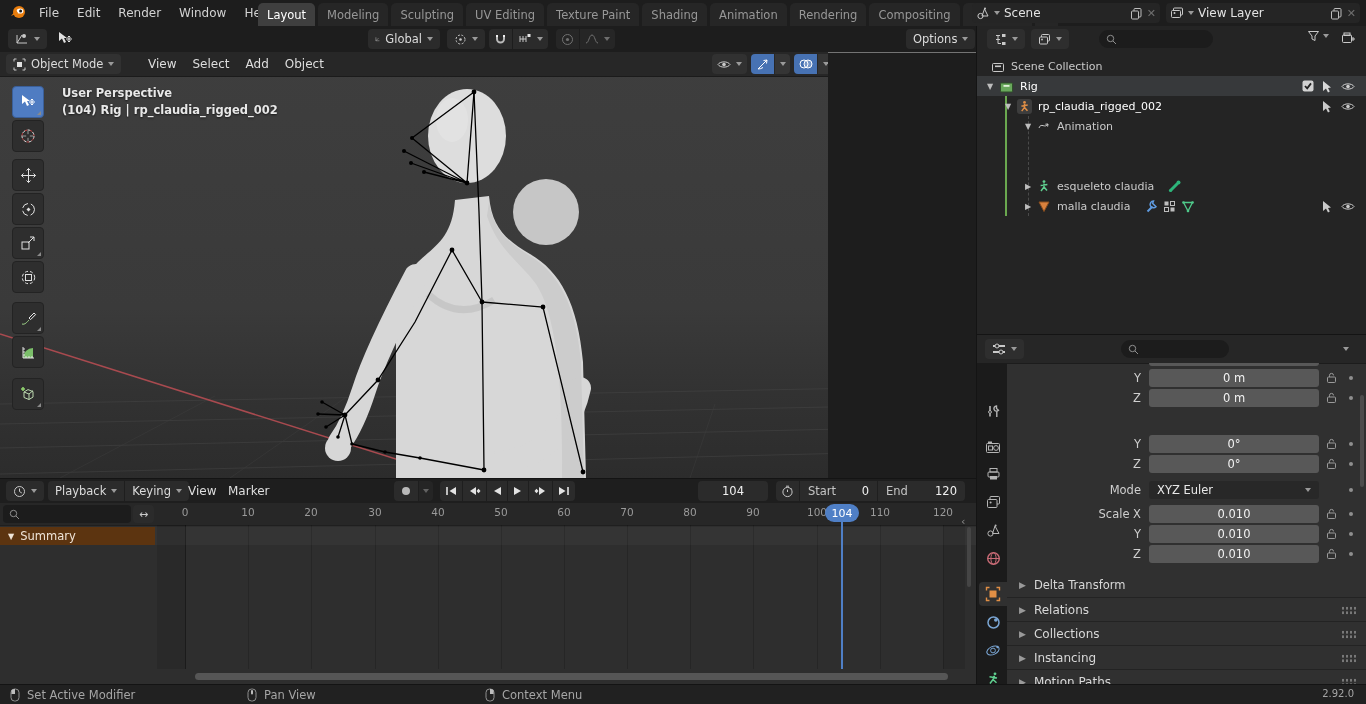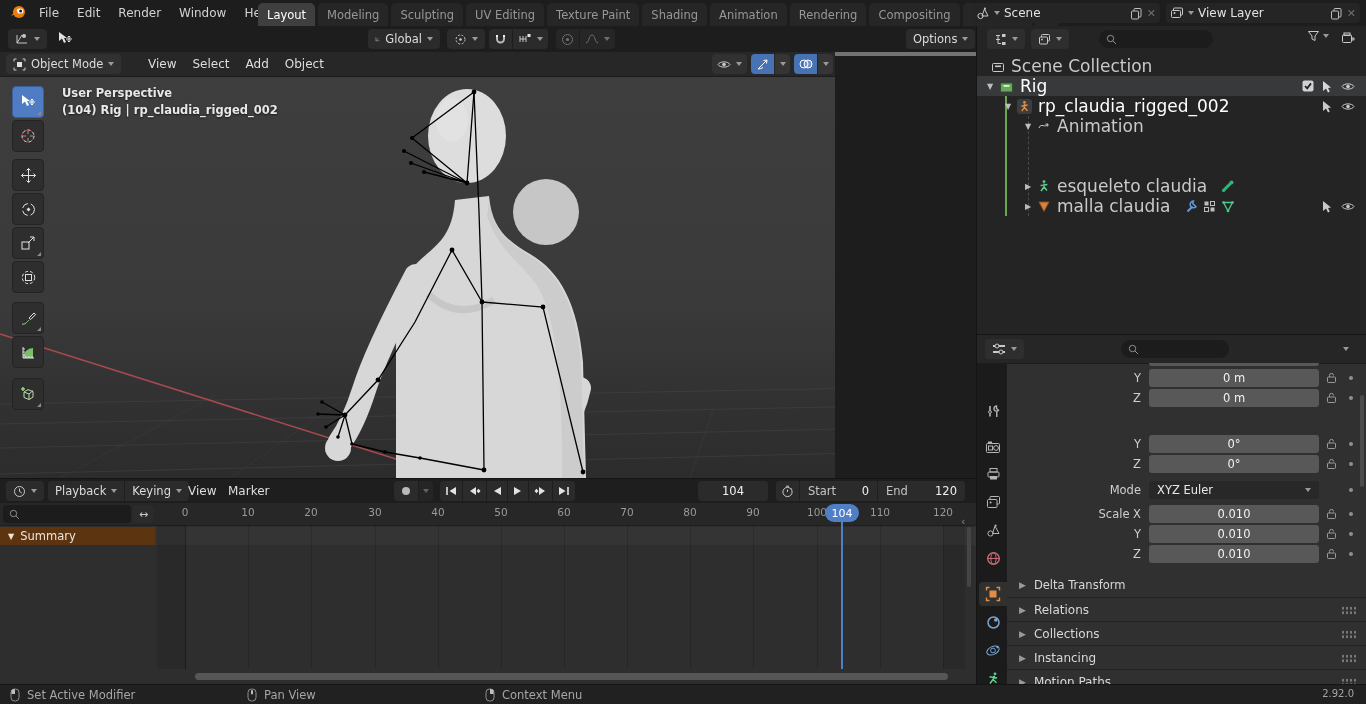--- a/index.html
+++ b/index.html
@@ -16,21 +16,21 @@
   .pill{display:flex;align-items:center;background:#2b2b2b;border-radius:4px;height:20px;padding:0 7px;gap:5px;color:#dcdcdc;}
   .flat{display:flex;align-items:center;height:24px;padding:0 8px;color:#dedede;}
   .tbtn{position:absolute;left:12px;width:32px;height:32px;background:#2e2e2e;border:1px solid #232323;
         border-radius:4px;display:flex;align-items:center;justify-content:center;box-sizing:border-box;}
   .tbtn.active{background:#4f7cc2;border-color:#3a5f99;}
   .tbtn.opt::after{content:'';position:absolute;right:2px;bottom:2px;border-left:4px solid transparent;border-bottom:4px solid #8a8a8a;}
   .navbtn{position:absolute;width:22px;height:22px;border-radius:50%;background:rgba(40,40,40,.85);
           display:flex;align-items:center;justify-content:center;}
   .ol-row{position:absolute;left:0;width:390px;height:20px;display:flex;align-items:center;color:#c9c9c9;}
   .ol-row.sel{background:#37393b;color:#fff;}
-  .ol-label{margin-left:6px;white-space:nowrap;font-size:17px;}
+  .ol-label{margin-left:6px;white-space:nowrap;font-size:11px;}
   .exp{font-size:8px;color:#bdbdbd;width:10px;text-align:center;}
   .prow{position:absolute;height:19px;display:flex;align-items:center;width:390px;}
   .plabel{position:absolute;left:30px;width:134px;text-align:right;color:#cfcfcf;font-size:11.5px;}
   .pfield{position:absolute;left:172px;width:170px;height:18px;background:#585858;border-radius:3px;
           display:flex;align-items:center;justify-content:center;color:#f2f2f2;font-size:11.5px;}
   .pselect{position:absolute;left:172px;width:170px;height:18px;background:#282828;border-radius:3px;
            display:flex;align-items:center;color:#e8e8e8;font-size:11.5px;padding:0 8px;box-sizing:border-box;}
   .lockw{position:absolute;left:349px;}
   .pdot{position:absolute;left:372px;width:4px;height:4px;border-radius:50%;background:#8f8f8f;}
   .panelh{position:absolute;left:30px;width:360px;height:24px;display:flex;align-items:center;gap:8px;color:#d8d8d8;border-top:1px solid #232323;}
@@ -110,21 +110,21 @@
       <span>
           <svg width="13" height="13" viewBox="0 0 13 13">
             <rect x="4" y="1.5" width="7" height="8.5" rx="1" fill="none" stroke="#bdbdbd"></rect>
             <rect x="1.5" y="4" width="7" height="8" rx="1" fill="#252525" stroke="#bdbdbd"></rect>
           </svg>
         </span>
       <span style="color:#6f6f6f;font-size:11px;">✕</span>
     </div>
   </div>
 
-  <div class="abs" style="left:0;top:26px;width:1366px;height:26px;background:#1d1d1d;border-bottom:4px solid #737373;">
+  <div class="abs" style="left:0;top:26px;width:1366px;height:26px;background:#1d1d1d;border-bottom:1px solid #737373;">
     <div class="abs pill" style="left:8px;top:3px;">
       <svg width="14" height="14" viewBox="0 0 14 14">
           <path d="M2,11 L7,3 M2,11 L12,11 M2,11 L2,3" stroke="#c9c9c9" fill="none"></path>
           <circle cx="9" cy="4" r="2" fill="#c9c9c9"></circle>
         </svg>
       <span class="caret"></span>
     </div>
     <span class="abs" style="left:56px;top:5px;">
       <svg width="18" height="16" viewBox="0 0 18 16">
           <path d="M3,1 L3,10 L6,7.5 L8,12 L10,11 L8,7 L11,7 Z" fill="#e0e0e0"></path>
@@ -211,21 +211,21 @@
       <span class="abs" style="left:364px;top:5px;">
         <svg width="15" height="14" viewBox="0 0 15 14">
             <rect x="1.5" y="4" width="9" height="7.5" rx="1" fill="none" stroke="#c9c9c9"></rect>
             <rect x="3" y="2" width="6" height="2.5" fill="none" stroke="#c9c9c9"></rect>
             <path d="M12,6 v4 M10,8 h4" stroke="#c9c9c9"></path>
           </svg>
       </span>
     </div>
   </div>
 
-  <div class="abs" style="left:0;top:52px;width:828px;height:426px;overflow:hidden;padding-left:7px;">
+  <div class="abs" style="left:0;top:52px;width:828px;height:426px;overflow:hidden;">
     <svg class="abs" style="left:0;top:0;" width="976" height="426" viewBox="0 0 976 426">
       <defs>
         <linearGradient id="vpbg" x1="0" y1="0" x2="0" y2="1">
           <stop offset="0" stop-color="#3e3e3e"></stop>
             <stop offset="0.6" stop-color="#3a3a3a"></stop>
           <stop offset="0.8" stop-color="#323232"></stop>
             <stop offset="1" stop-color="#2c2c2c"></stop>
         </linearGradient>
       </defs>
       <rect width="976" height="426" fill="url(#vpbg)"></rect>

